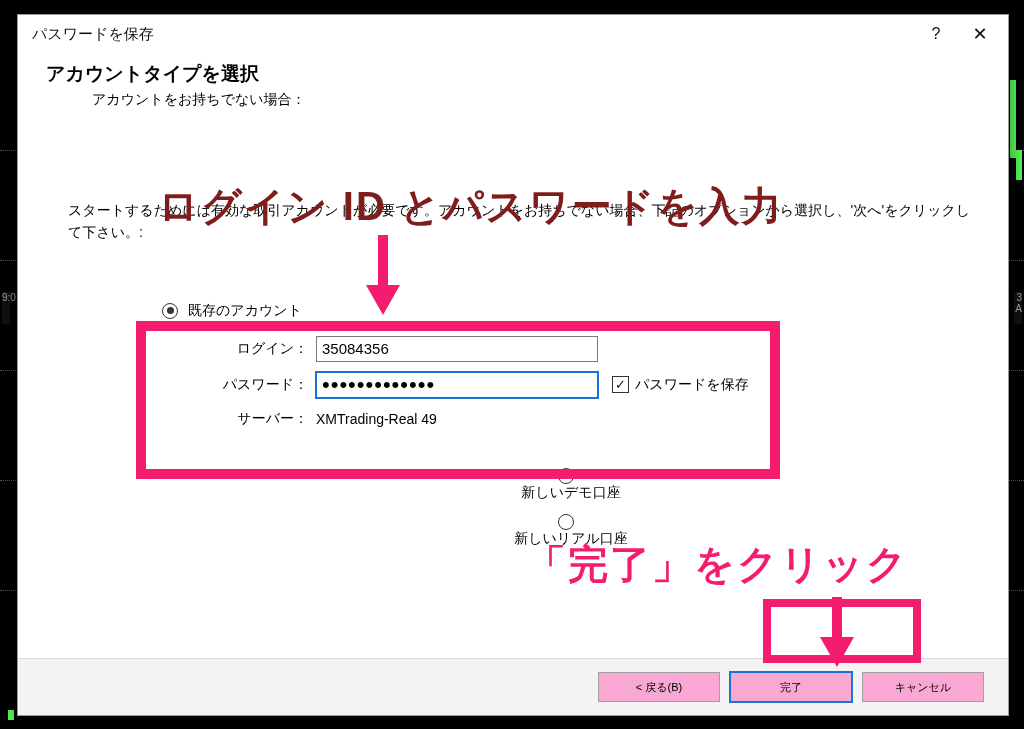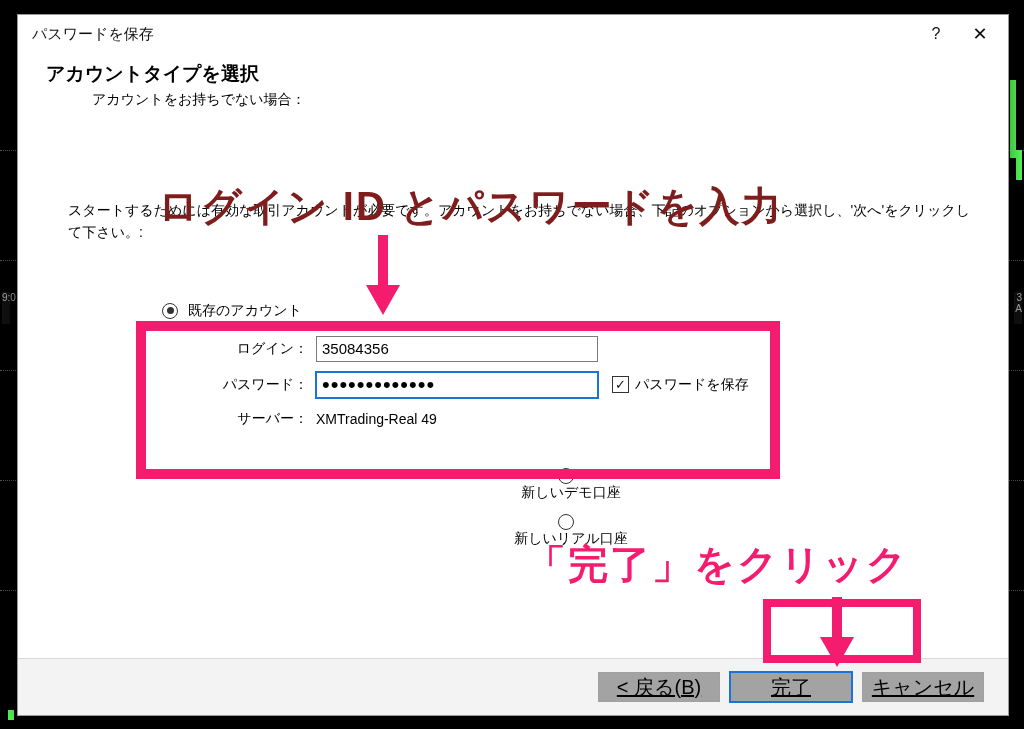--- a/index.html
+++ b/index.html
@@ -185,27 +185,26 @@
     display: flex;
     align-items: center;
     justify-content: flex-end;
     padding: 0 24px;
     gap: 10px;
   }
   .btn {
     min-width: 122px;
     height: 30px;
     border: 1px solid #a0a0a0;
-    background: #a3a3a3;
+    background: #f9a8d4;
     display: inline-flex;
     align-items: center;
     justify-content: center;
-    font-size: 20px;
+    font-size: 11px;
     font-family: inherit;
-    text-decoration: underline;
   }
   .btn.primary {
     outline: 2px solid #1a73d6;
     outline-offset: -1px;
   }
   
   .annot-pink-box1 {
     position: absolute;
     border: 10px solid #f41c6f;
     top: 268px;

